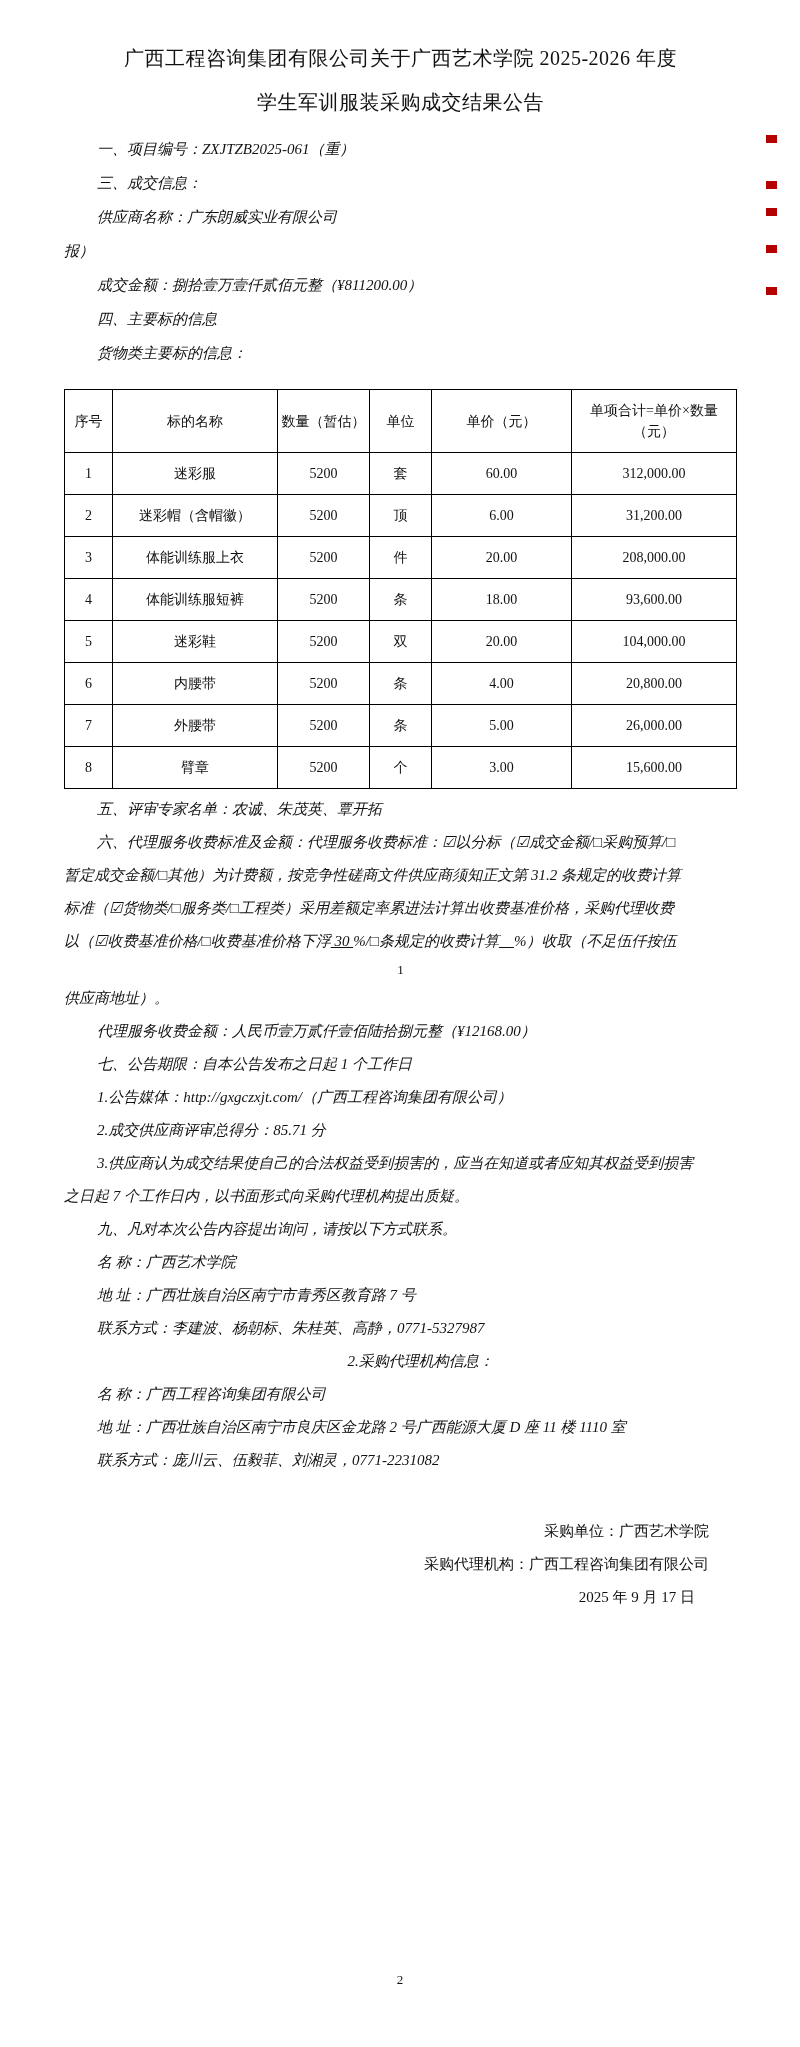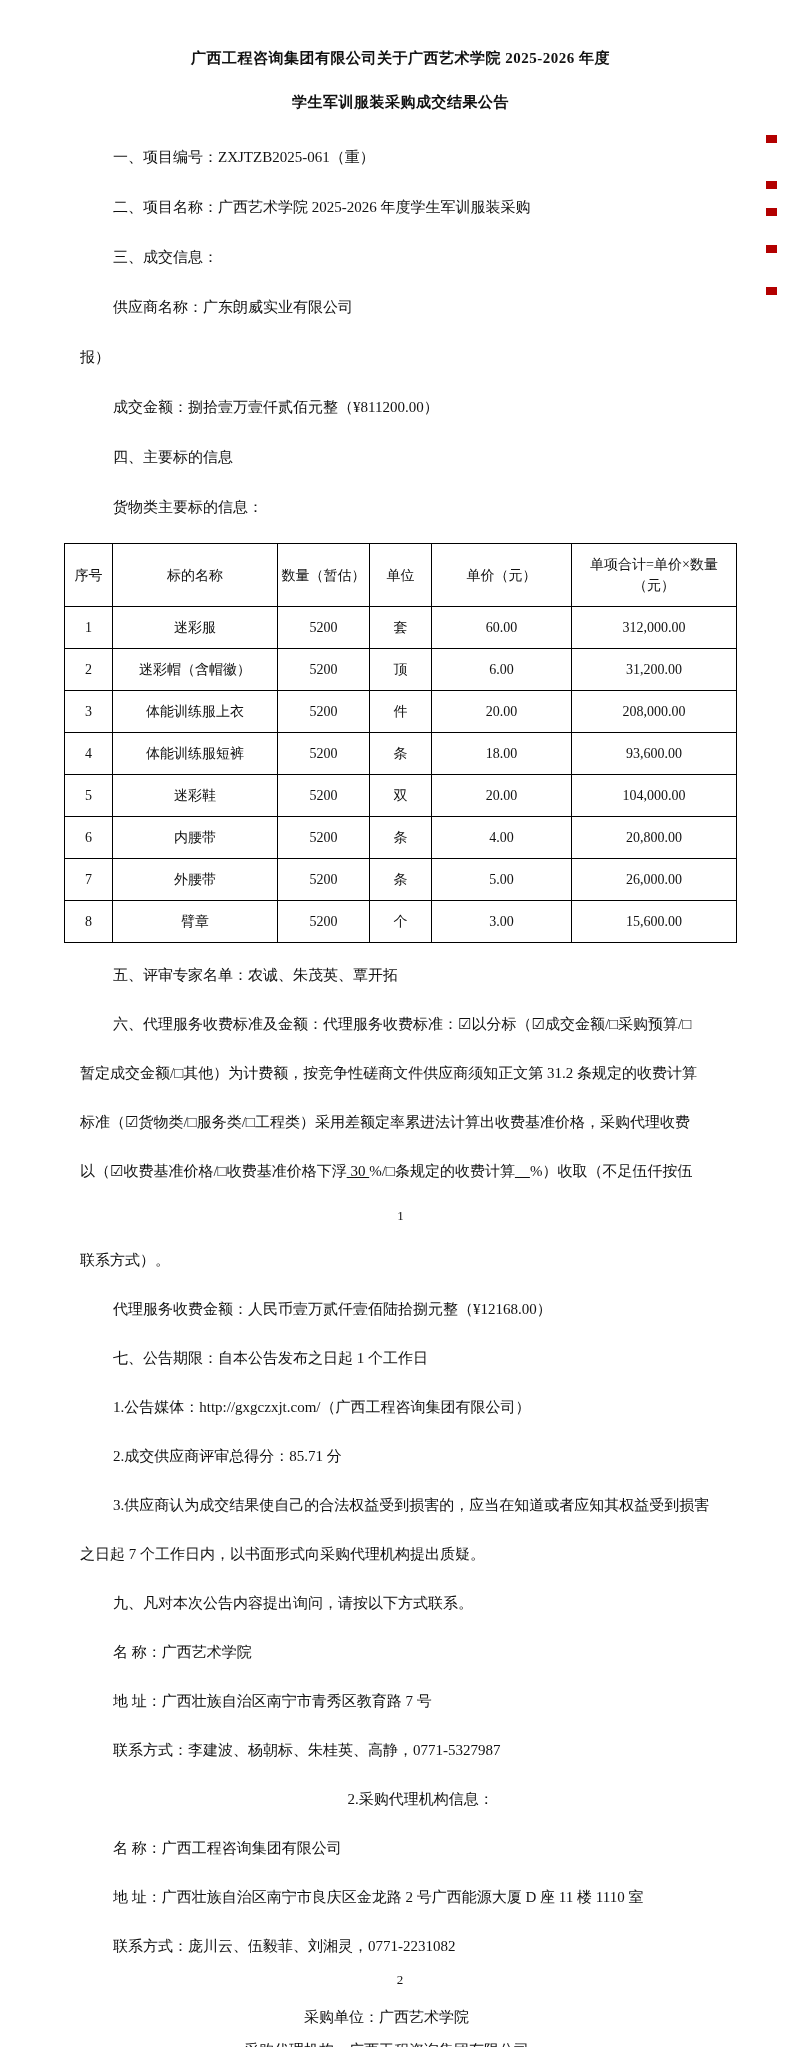--- a/index.html
+++ b/index.html
@@ -1,56 +1,55 @@
 <!DOCTYPE html>
 <html><head>
 <meta charset="utf-8">
 <style>
   html,body{margin:0;padding:0;background:#fff;}
   .page{
     position:relative;width:800px;height:2047px;background:#ffffff;overflow:hidden;
     font-family:"Liberation Serif","DejaVu Serif",serif;color:#111;font-size:15px;
   }
   .content{padding:36px 63px 0 64px;}
-  .doc-title{font-weight:bold;font-size:15px;line-height:44px;text-align:center;letter-spacing:.5px;margin:0 0 8px 0;}
+  .doc-title{font-weight:normal;font-size:20px;line-height:44px;text-align:center;letter-spacing:.5px;margin:0 0 8px 0;}
   .sec1 p,.sec1 div.ln{line-height:34px;}
   .sec2 p,.sec2 div.ln{line-height:33px;}
-  p.ln{margin:16px;}
+  p.ln{margin:0;font-style:italic;}
   .ind{text-indent:33px;}
   .ind2{text-indent:40px;text-align:center;}
   .u{text-decoration:underline;white-space:pre;}
   table.goods{width:100%;border-collapse:collapse;table-layout:fixed;margin:19px 0 4px 0;}
   table.goods th,table.goods td{
     border:1px solid #000;text-align:center;vertical-align:middle;
     font-weight:normal;font-size:14px;padding:0;
   }
   table.goods thead th{height:62px;line-height:21px;}
   table.goods tbody td{height:41px;}
   .mid-page-num{text-align:center;font-size:13px;line-height:24px;}
-  .signature{margin-top:38px;text-align:center;}
+  .signature{margin-top:38px;text-align:right;}
   .signature div{line-height:33px;padding-right:28px;}
   .signature .sig-date{padding-right:42px;}
   .footer-num{position:absolute;left:0;right:0;top:1972px;text-align:center;font-size:13px;}
   .rev-mark{position:absolute;left:766px;width:11px;height:8px;background:#b30000;}
   .rm1{top:135px;} .rm2{top:181px;} .rm3{top:208px;} .rm4{top:245px;} .rm5{top:287px;}
 </style>
 </head>
 <body>
 
 <div class="page">
   <div class="content">
 
     <h1 class="doc-title">
       <div>广西工程咨询集团有限公司关于广西艺术学院 2025-2026 年度</div>
       <div>学生军训服装采购成交结果公告</div>
     </h1>
 
     <div class="sec1">
       <p class="ln ind">一、项目编号：ZXJTZB2025-061（重）</p>
-      <p class="ln ind">二、项目名称：广西艺术学院 2025-2026 年度学生军训服装采购</p>
       <p class="ln ind">三、成交信息：</p>
       <p class="ln ind">供应商名称：广东朗威实业有限公司</p>
       <p class="ln">报）</p>
       <p class="ln ind">成交金额：捌拾壹万壹仟贰佰元整（¥811200.00）</p>
       <p class="ln ind">四、主要标的信息</p>
       <p class="ln ind">货物类主要标的信息：</p>
     </div>
 
     <table class="goods">
       <colgroup>
@@ -142,21 +141,21 @@
       </tbody>
     </table>
 
     <div class="sec2">
       <p class="ln ind">五、评审专家名单：农诚、朱茂英、覃开拓</p>
       <p class="ln ind">六、代理服务收费标准及金额：代理服务收费标准：☑以分标（☑成交金额/□采购预算/□</p>
       <p class="ln">暂定成交金额/□其他）为计费额，按竞争性磋商文件供应商须知正文第 31.2 条规定的收费计算</p>
       <p class="ln">标准（☑货物类/□服务类/□工程类）采用差额定率累进法计算出收费基准价格，采购代理收费</p>
       <p class="ln"><span>以（☑收费基准价格/□收费基准价格下浮</span><span class="u"> 30 </span><span>%/□条规定的收费计算</span><span class="u">    </span><span>%）收取（不足伍仟按伍</span></p>
       <div class="mid-page-num">1</div>
-      <p class="ln">联系方式）。</p>
+      <p class="ln">供应商地址）。</p>
       <p class="ln ind">代理服务收费金额：人民币壹万贰仟壹佰陆拾捌元整（¥12168.00）</p>
       <p class="ln ind">七、公告期限：自本公告发布之日起 1 个工作日</p>
       <p class="ln ind">1.公告媒体：http://gxgczxjt.com/（广西工程咨询集团有限公司）</p>
       <p class="ln ind">2.成交供应商评审总得分：85.71 分</p>
       <p class="ln ind">3.供应商认为成交结果使自己的合法权益受到损害的，应当在知道或者应知其权益受到损害</p>
       <p class="ln">之日起 7 个工作日内，以书面形式向采购代理机构提出质疑。</p>
       <p class="ln ind">九、凡对本次公告内容提出询问，请按以下方式联系。</p>
       <p class="ln ind">名 称：广西艺术学院</p>
       <p class="ln ind">地 址：广西壮族自治区南宁市青秀区教育路 7 号</p>
       <p class="ln ind">联系方式：李建波、杨朝标、朱桂英、高静，0771-5327987</p>

